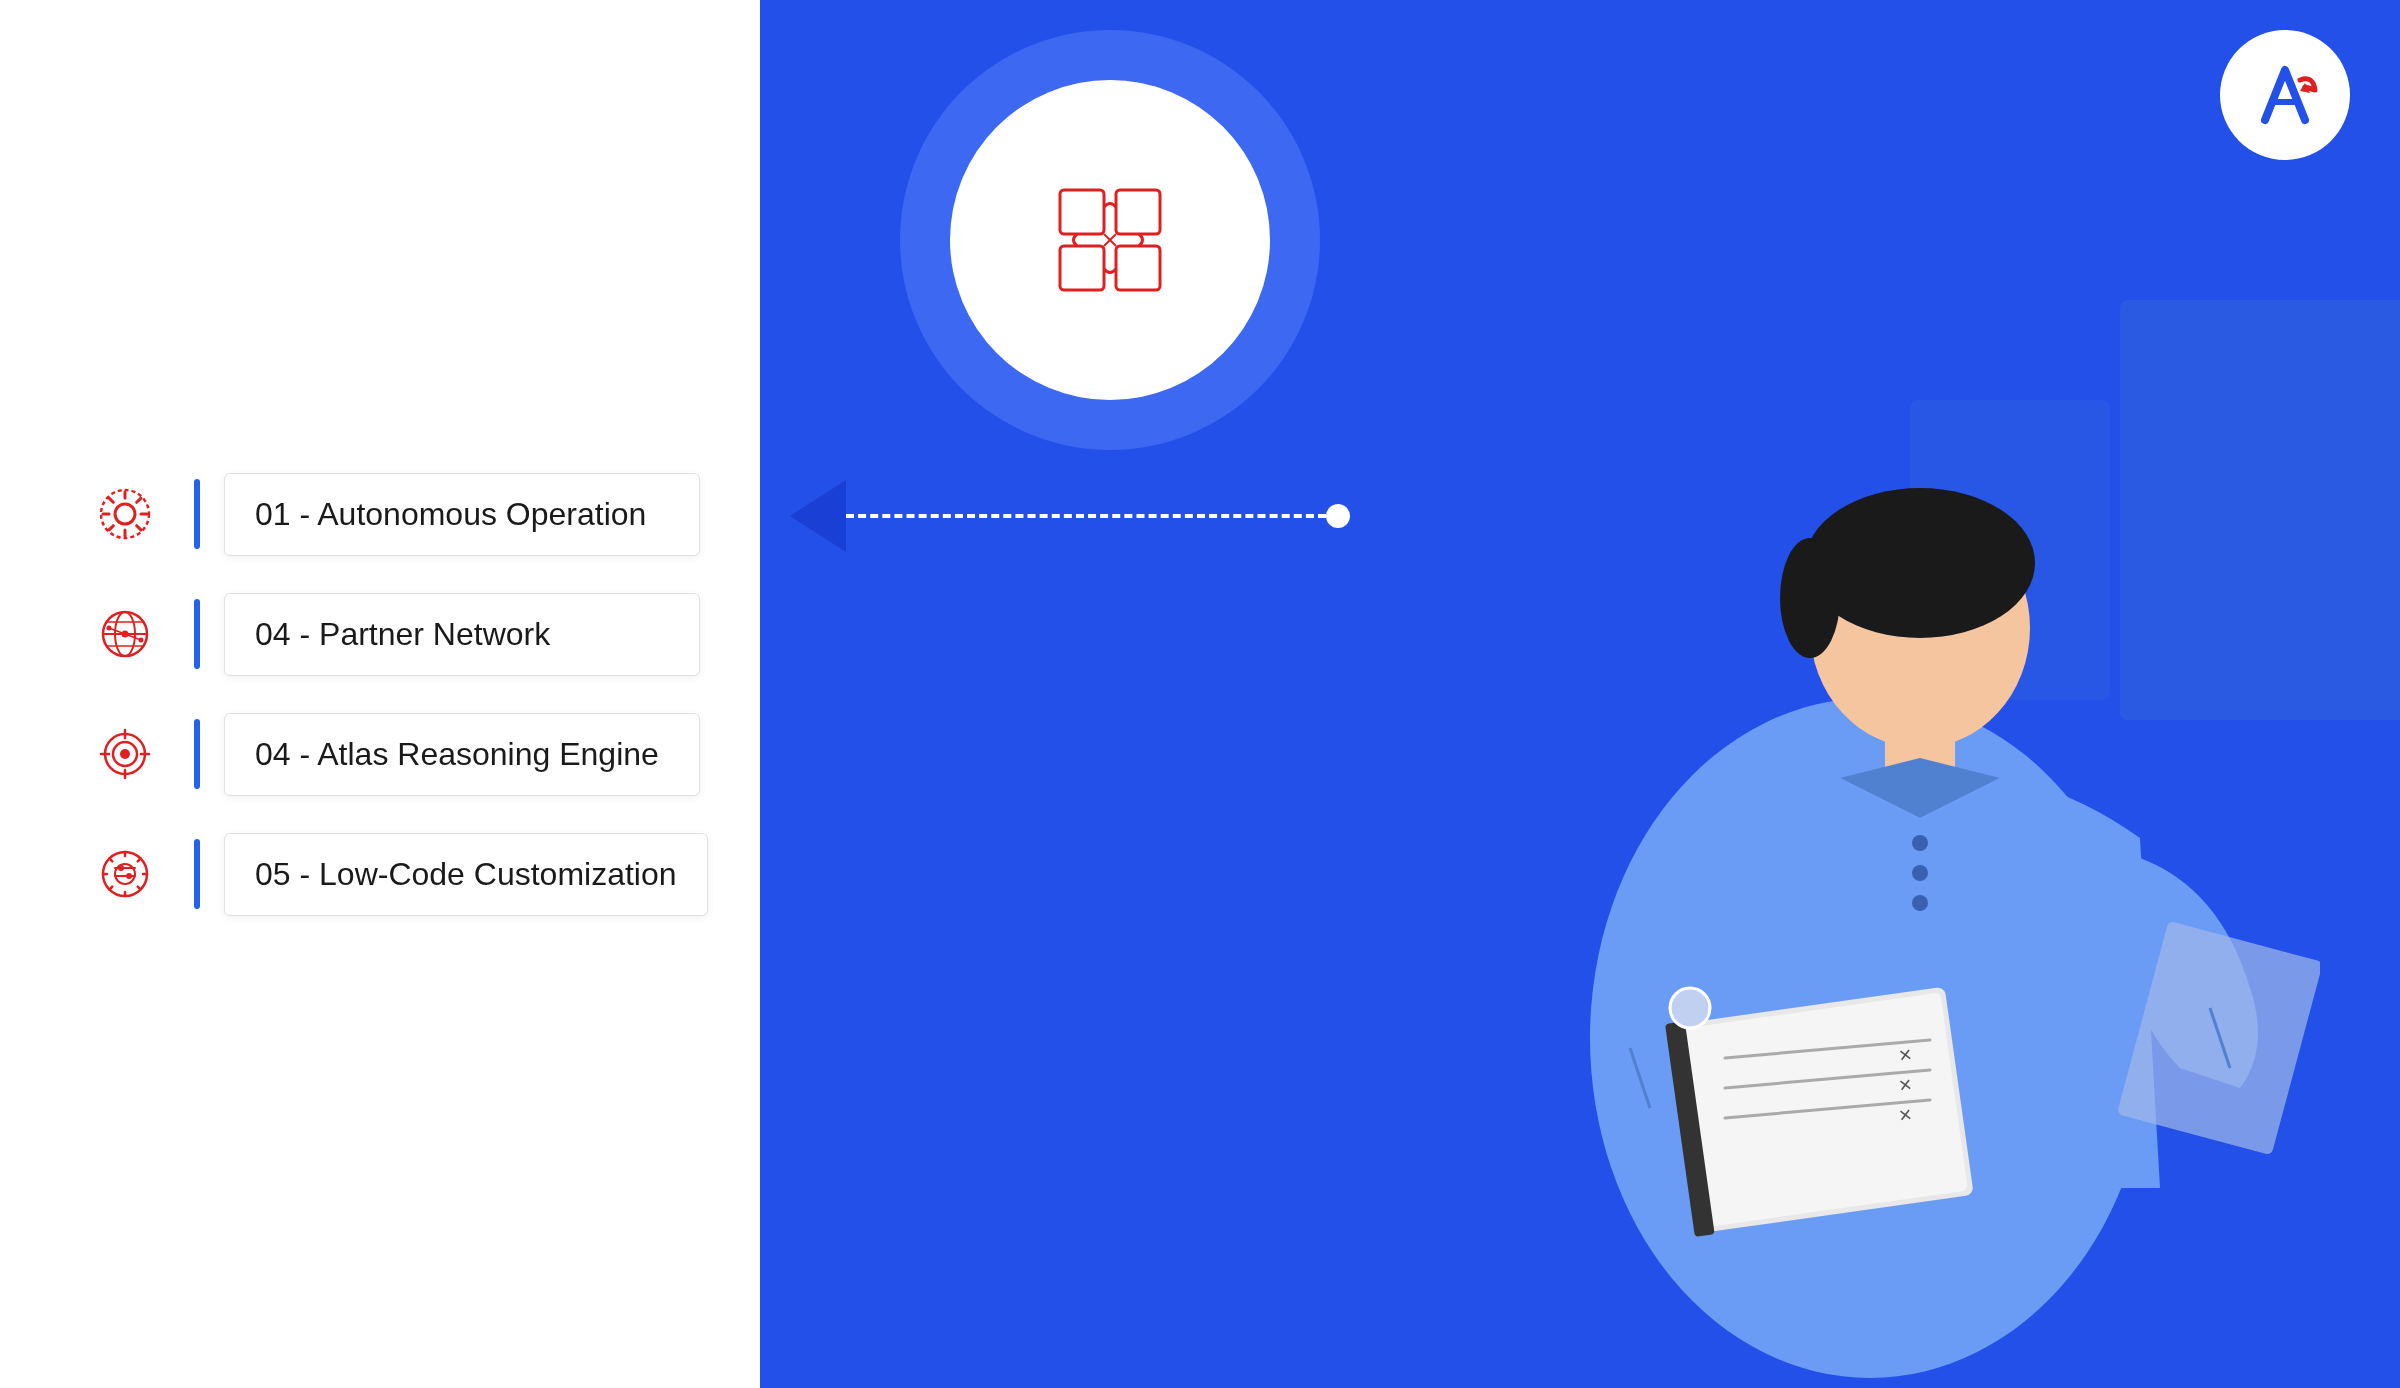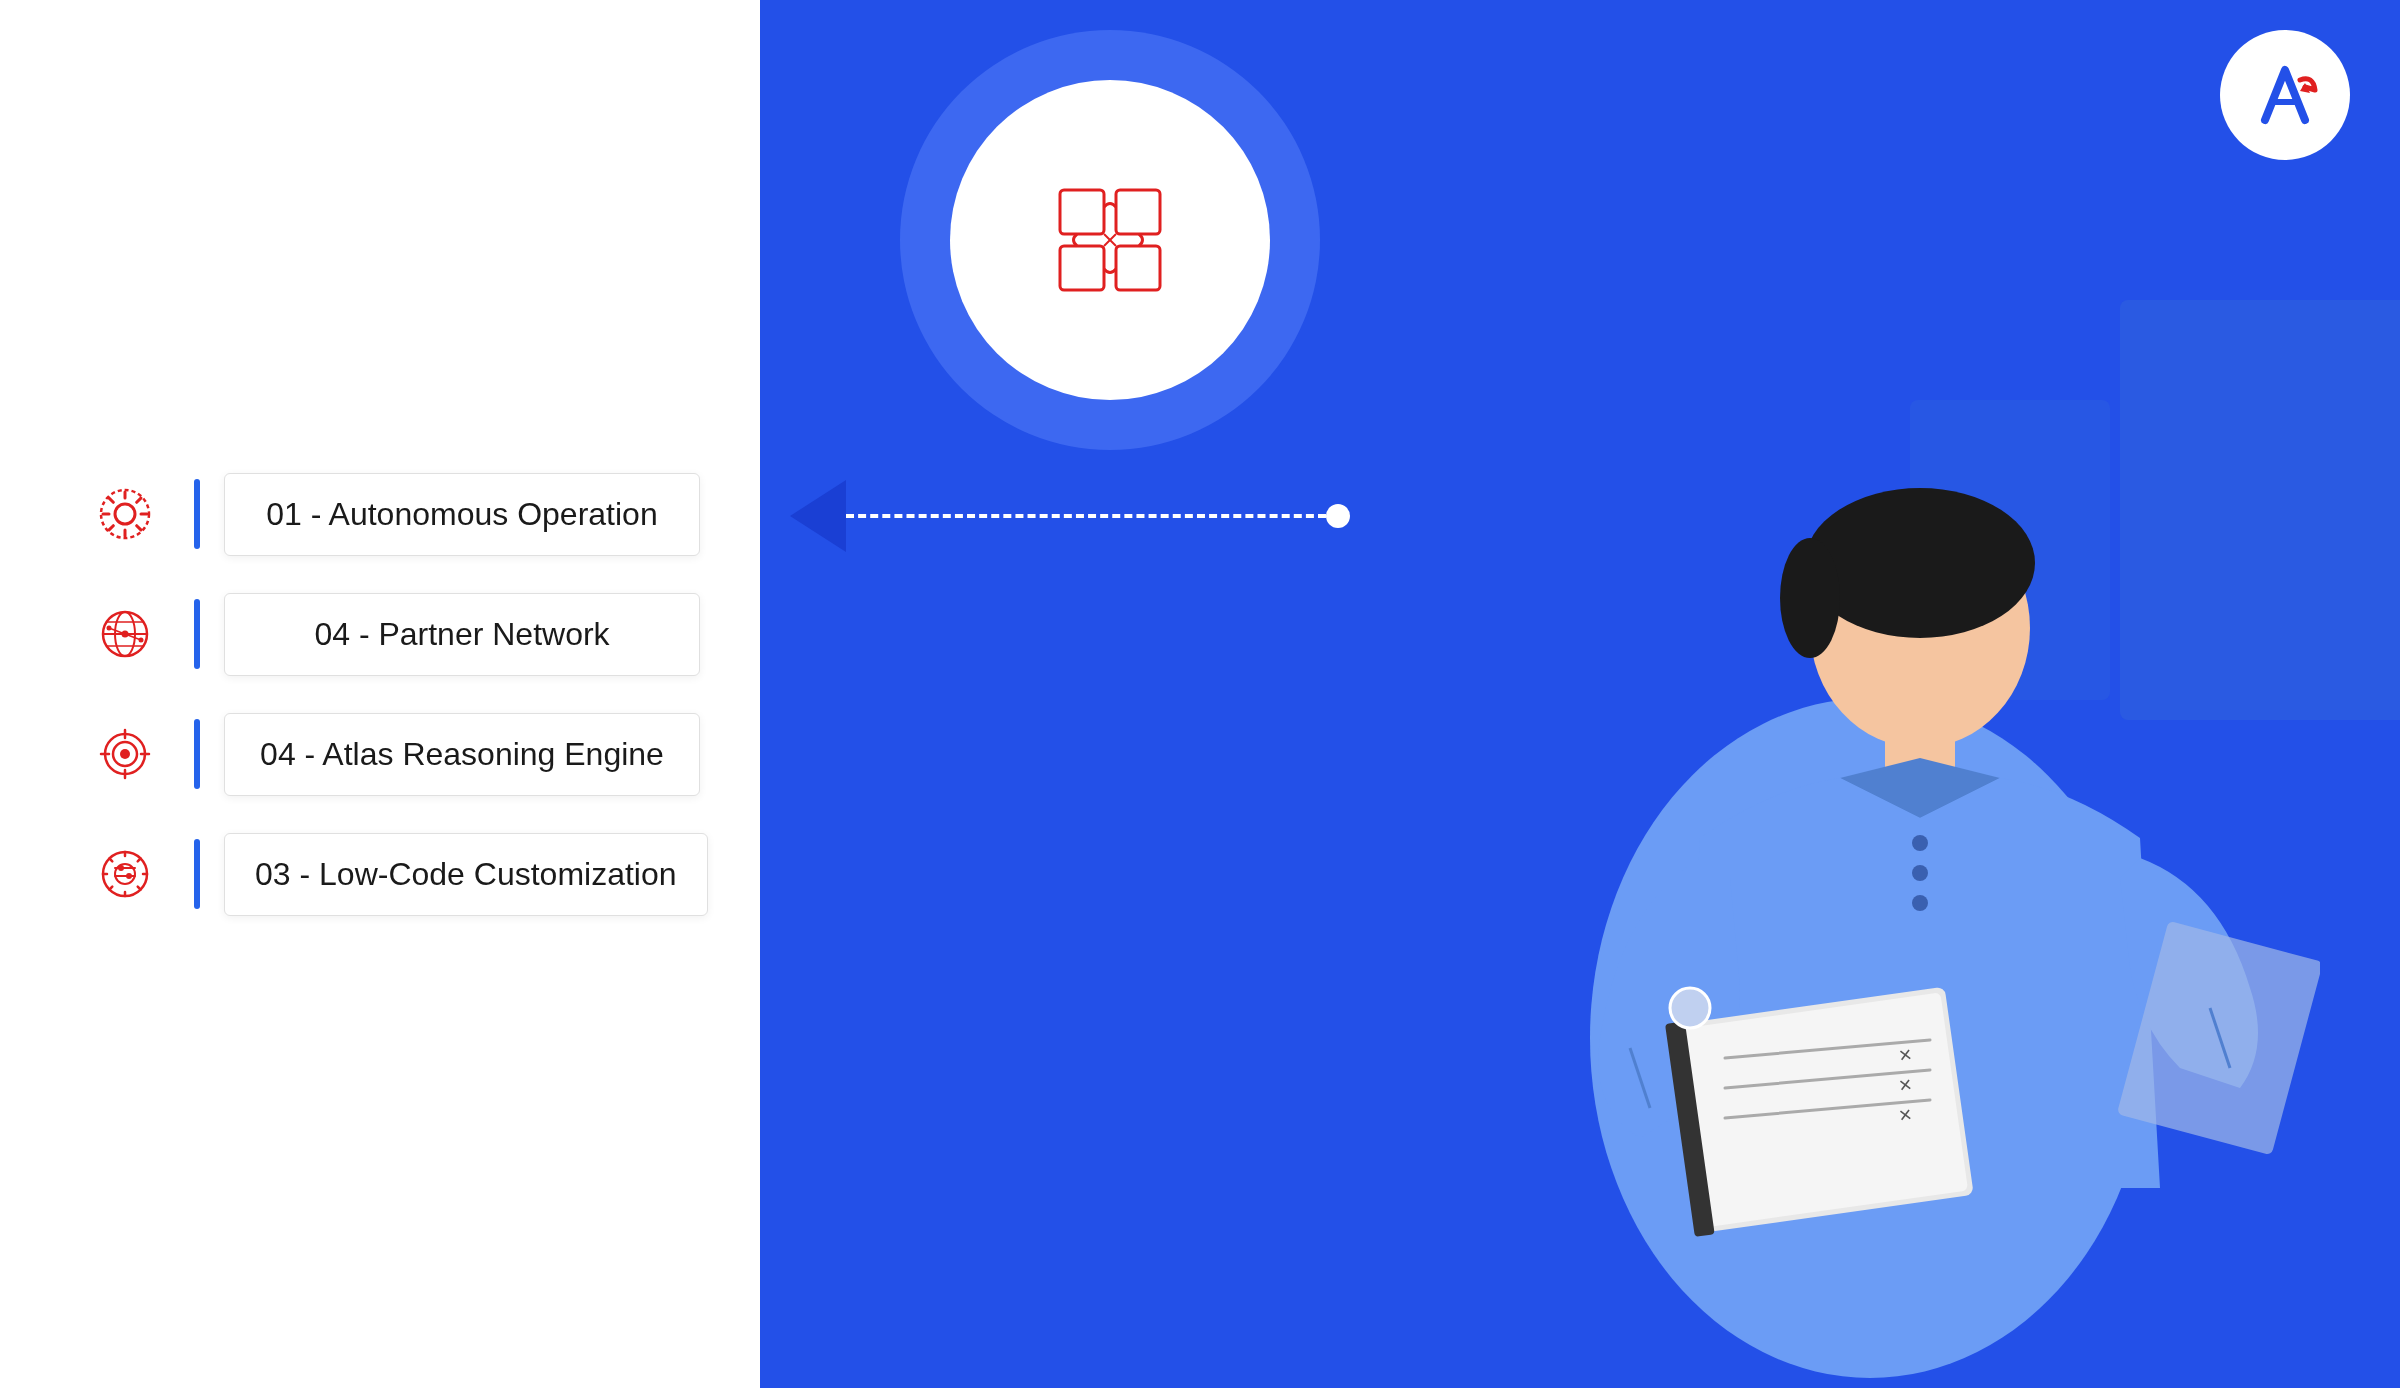--- a/index.html
+++ b/index.html
@@ -22,21 +22,20 @@
       flex-direction: column;
       justify-content: center;
       padding: 60px 60px 60px 80px;
       gap: 30px;
     }
 
     .list-item {
       display: flex;
       align-items: center;
       gap: 24px;
-      text-align: center;
     }
 
     .icon-circle {
       width: 90px;
       height: 90px;
       flex-shrink: 0;
       display: flex;
       align-items: center;
       justify-content: center;
     }
@@ -262,21 +261,21 @@
         <line x1="26" y1="30" x2="46" y2="30" stroke="#e02020" stroke-width="2" stroke-linecap="round"></line>
         <circle cx="32" cy="30" r="3" fill="#e02020"></circle>
         <line x1="26" y1="38" x2="46" y2="38" stroke="#e02020" stroke-width="2" stroke-linecap="round"></line>
         <circle cx="40" cy="38" r="3" fill="#e02020"></circle>
 
         <path d="M36 14v4M36 54v4M14 36h4M54 36h4M20.5 20.5l2.8 2.8M48.7 48.7l2.8 2.8M20.5 51.5l2.8-2.8M48.7 23.3l2.8-2.8" stroke="#e02020" stroke-width="2.5" stroke-linecap="round"></path>
       </svg>
     </div>
     <div class="divider-bar"></div>
     <div class="item-text-box">
-      <span class="item-label">03 - Low-Code Customization</span>
+      <span class="item-label">05 - Low-Code Customization</span>
     </div>
   </div>
 
 </div>
 
 <div class="right-panel">
 
   <div class="logo-circle">
     <svg viewBox="0 0 80 80" fill="none" xmlns="http://www.w3.org/2000/svg">
 

